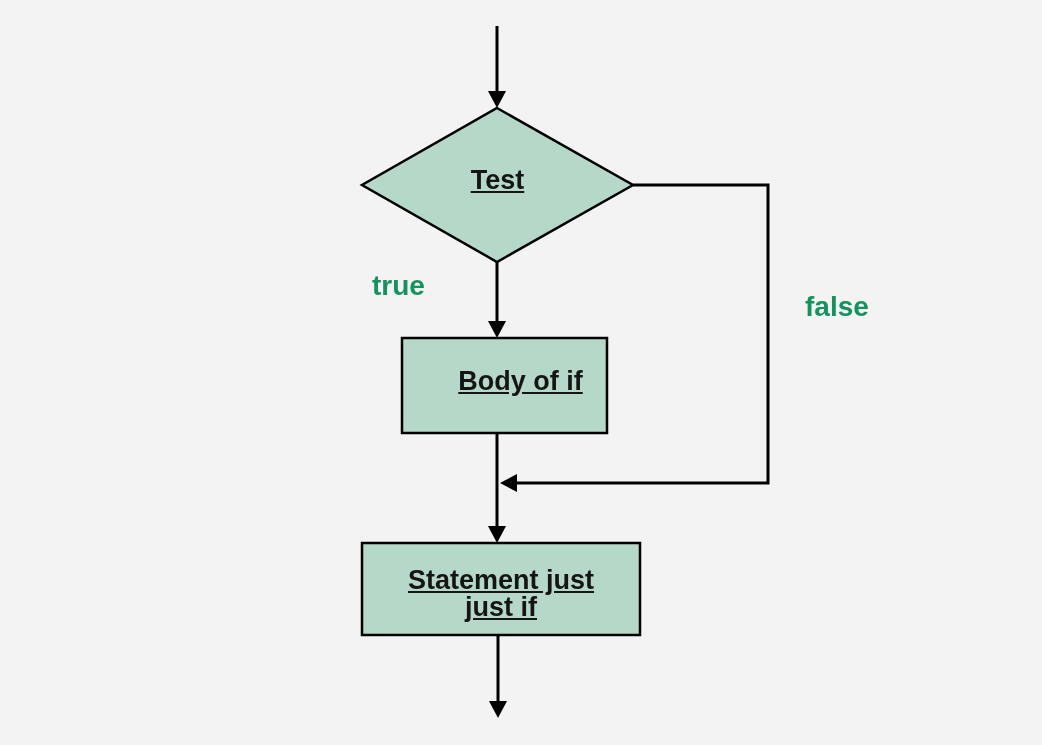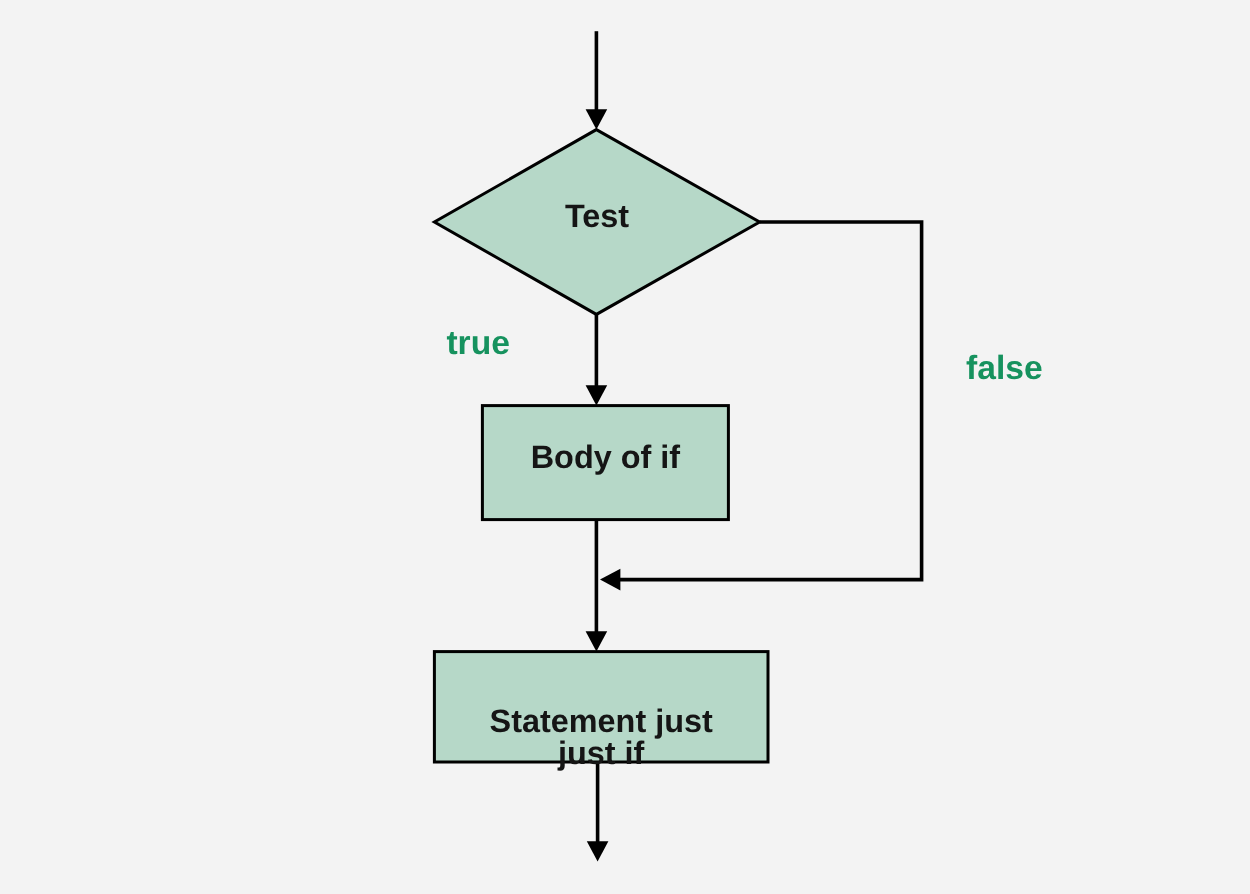--- a/index.html
+++ b/index.html
@@ -37,20 +37,21 @@
     display: flex;
     flex-direction: column;
     align-items: center;
     justify-content: center;
     text-align: center;
     color: #151515;
     font-weight: 700;
     font-size: 27px;
     line-height: 27px;
     pointer-events: none;
+    text-decoration: underline;
   }
   .branch-label {
     position: absolute;
     color: #16925e;
     font-weight: 700;
     font-size: 28px;
     line-height: 30px;
     white-space: nowrap;
   }
 </style>
@@ -90,23 +91,23 @@
     <g>
       <line class="connector" x1="498" y1="635" x2="498" y2="703"></line>
       <polygon class="arrowhead" points="498,718 489,701 507,701"></polygon>
     </g>
   </svg>
 
   <div class="node-label" style="left:362px; top:112px; width:271px; height:136px;">
     <span>Test</span>
   </div>
 
-  <div class="node-label" style="left:402px; top:338px; width:205px; height:86px;">Body of if</div>
+  <div class="node-label" style="left:402px; top:338px; width:205px; height:86px;padding-left:16px;">Body of if</div>
 
-  <div class="node-label" style="left:362px; top:569px; width:278px; height:92px;">
+  <div class="node-label" style="left:362px; top:548px; width:278px; height:92px;">
     <span>Statement just</span>
     <span>just if</span>
   </div>
 
   <div class="branch-label" style="left:372px; top:271px;">true</div>
 
   <div class="branch-label" style="left:793px; top:292px;margin-left:12px;">false</div>
 
 </div>
 

